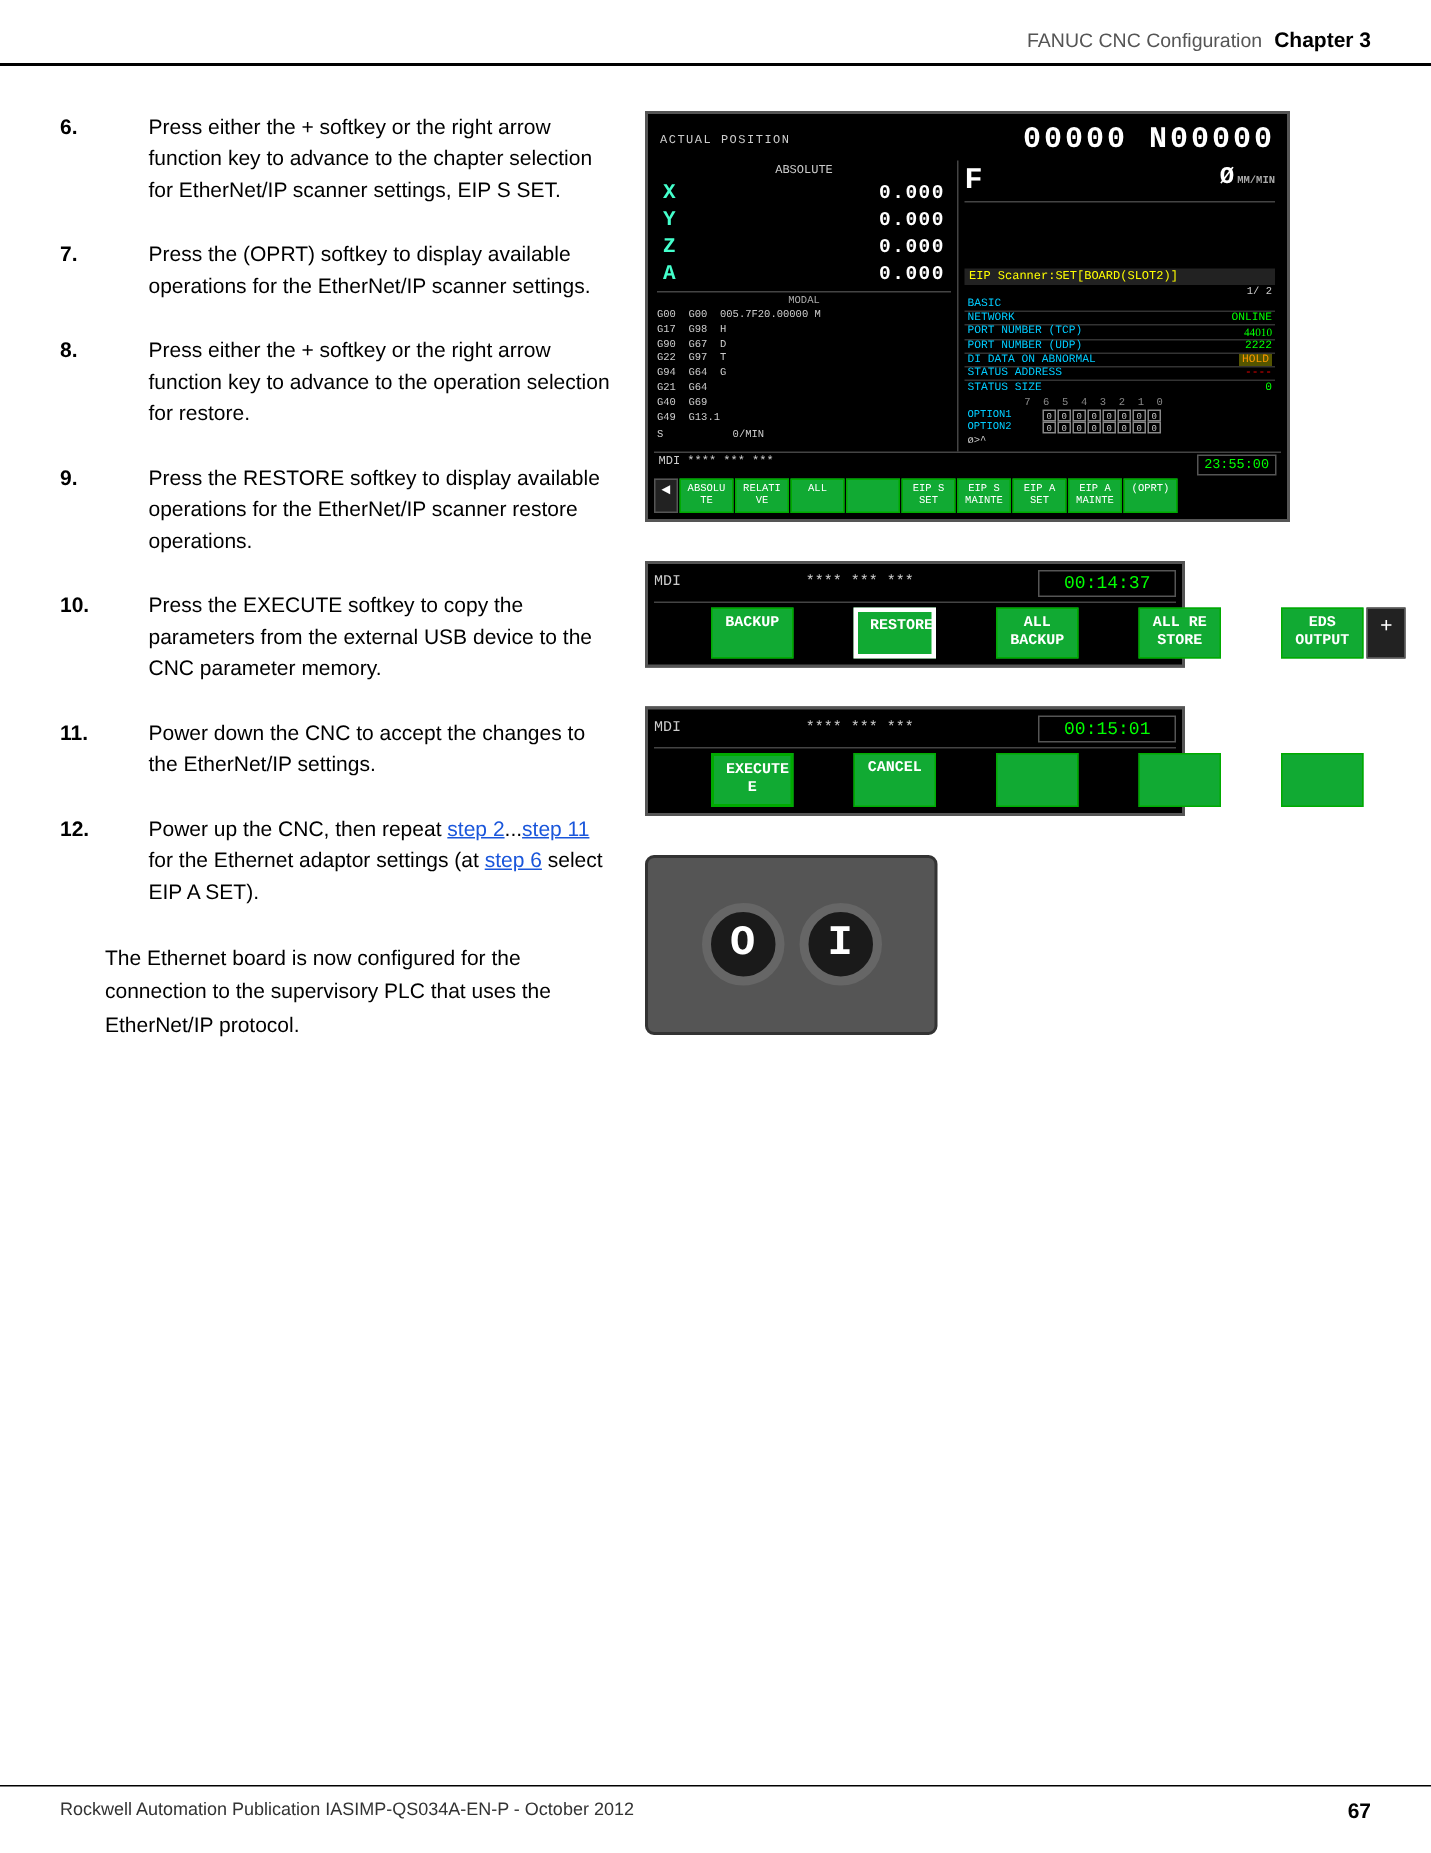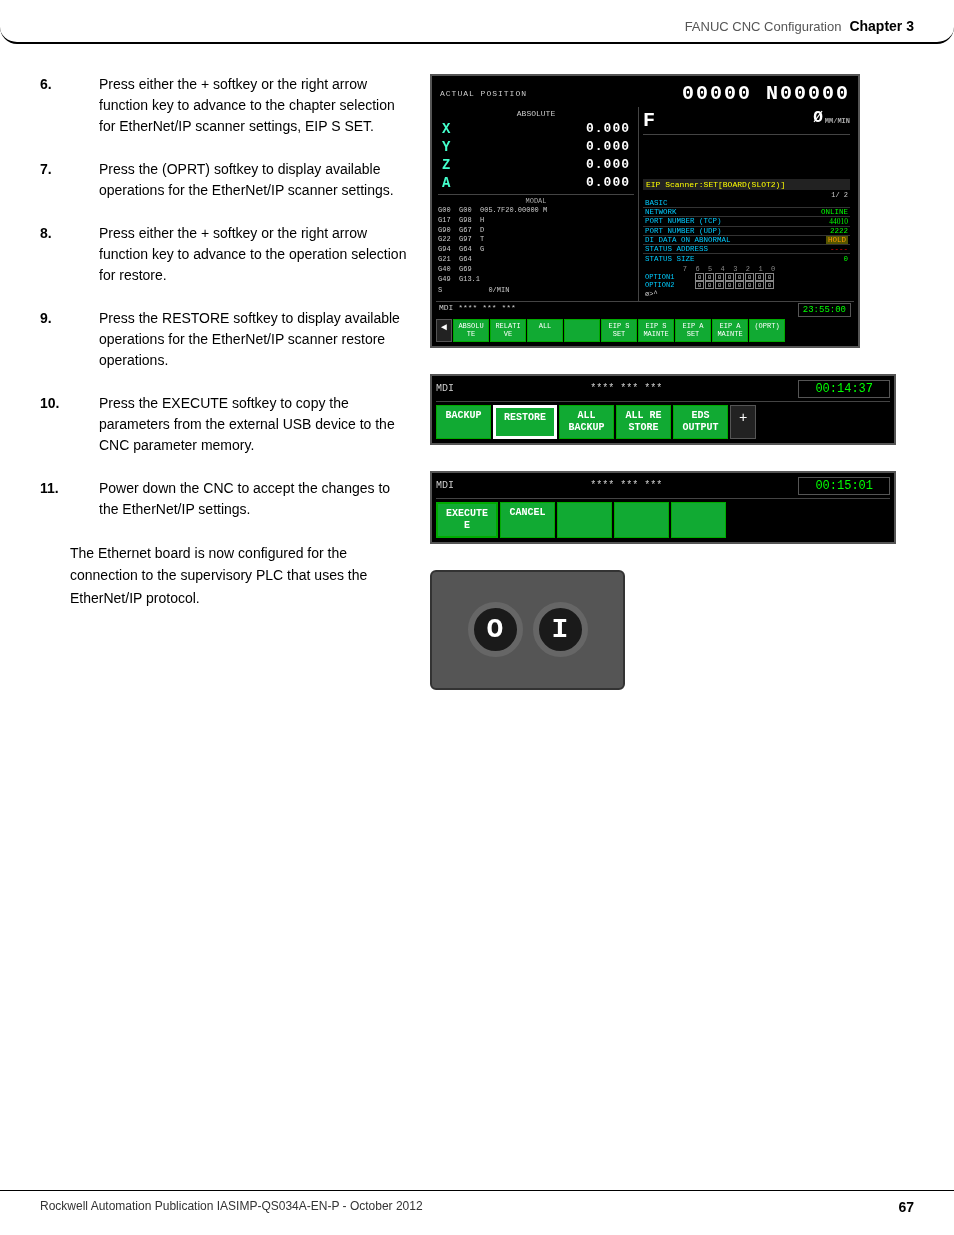--- a/index.html
+++ b/index.html
@@ -13,21 +13,20 @@
       position: relative;
     }
 
     
     .page-header {
       display: flex;
       justify-content: flex-end;
       align-items: center;
       padding: 18px 40px 8px 40px;
       border-bottom: 2px solid #000;
-      border-radius: 17px;
     }
     .header-text {
       font-size: 13px;
       color: #555;
       margin-right: 8px;
     }
     .header-chapter {
       font-size: 14px;
       font-weight: bold;
       color: #000;
@@ -218,21 +217,21 @@
       text-align: center;
       line-height: 1.2;
     }
 
     
     .mdi-screen {
       background: #000;
       color: #fff;
       font-family: 'Courier New', monospace;
       border: 2px solid #555;
-      width: 466px;
+      width: 360px;
       padding: 4px;
     }
     .mdi-header {
       display: flex;
       justify-content: space-between;
       align-items: center;
       font-size: 10px;
       padding-bottom: 3px;
       border-bottom: 1px solid #444;
     }
@@ -253,20 +252,21 @@
     .mdi-softkey {
       background: #1a3;
       color: #fff;
       font-size: 10px;
       font-weight: bold;
       padding: 4px 8px;
       border: 1px solid #0a0;
       text-align: center;
       min-width: 55px;
       line-height: 1.2;
+      margin-left: 38px;
     }
     .mdi-softkey.restore-highlighted {
       border: 3px solid #fff;
       background: #1a3;
     }
     .mdi-softkey.execute-style {
       background: #1a3;
       border: 2px solid #0a0;
     }
     .mdi-plus {
@@ -374,20 +374,30 @@
     <div class="step-item">
       <span class="step-num">10.</span>
       <span class="step-text">Press the EXECUTE softkey to copy the parameters from the external USB device to the CNC parameter memory.</span>
     </div>
 
     <div class="step-item">
       <span class="step-num">11.</span>
       <span class="step-text">Power down the CNC to accept the changes to the EtherNet/IP settings.</span>
     </div>
 
+    <div class="step-item">
+      <span class="step-num">12.</span>
+      <span class="step-text">
+        Power up the CNC, then repeat 
+        <a href="#step2">step 2</a>...<a href="#step11">step 11</a>
+        for the Ethernet adaptor settings (at 
+        <a href="#step6">step 6</a>
+        select EIP A SET).
+      </span>
+    </div>
     <div class="step-subtext">
       The Ethernet board is now configured for the connection to the supervisory PLC that uses the EtherNet/IP protocol.
     </div>
 
   </div>
 
   <div class="screenshot-column">
 
     <div class="cnc-screen">
       <div class="cnc-top-bar">

